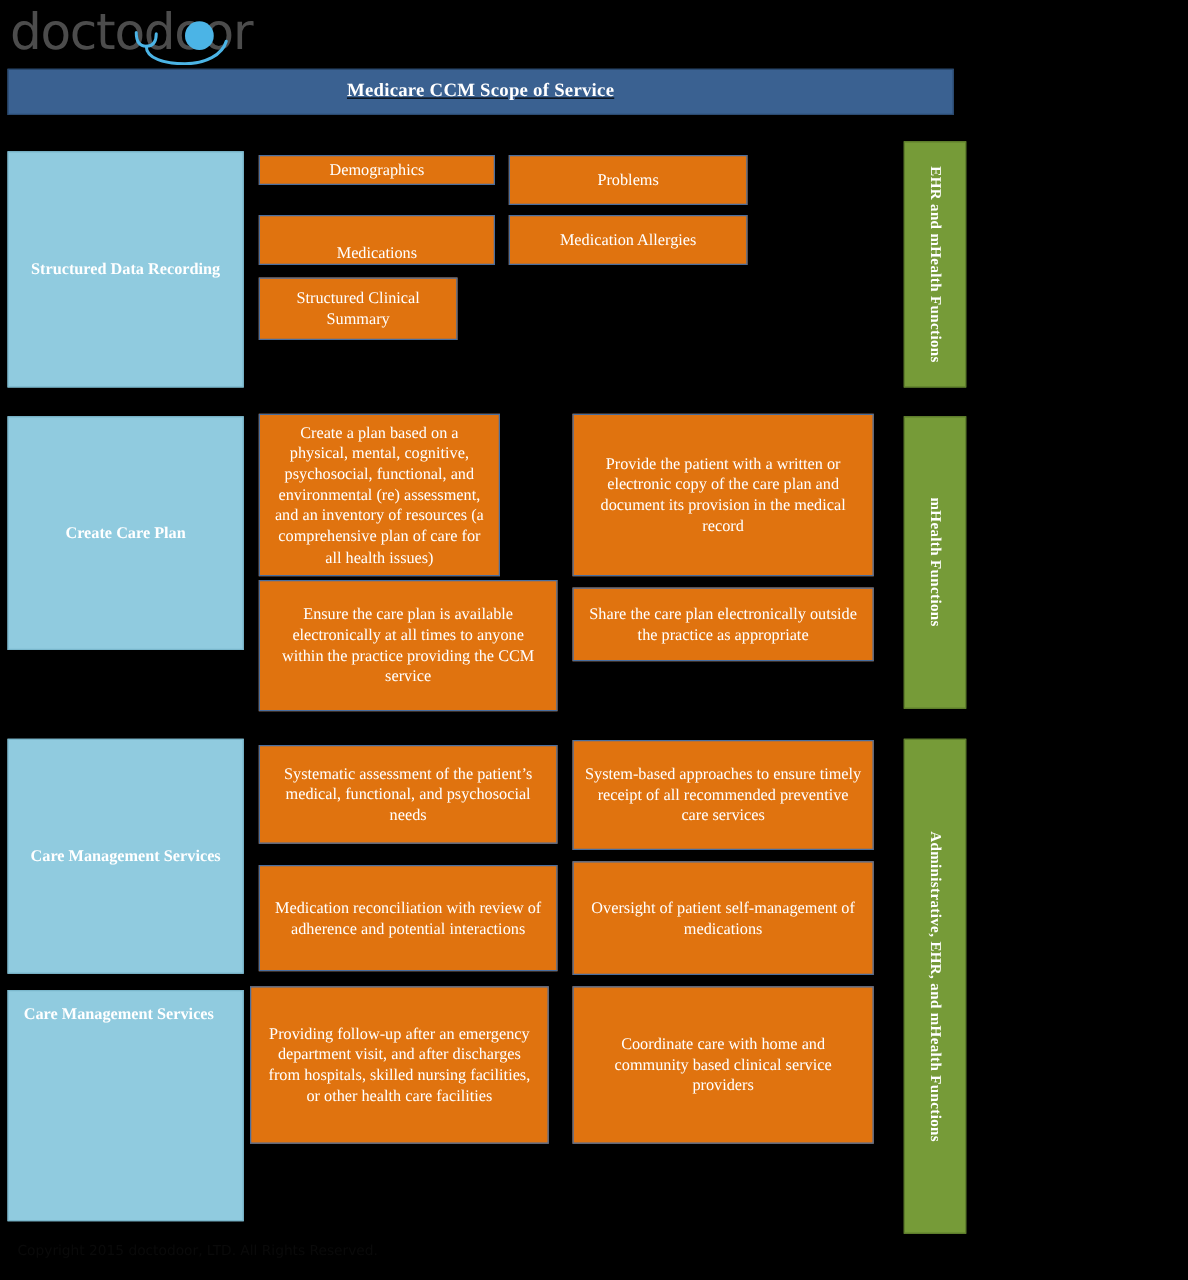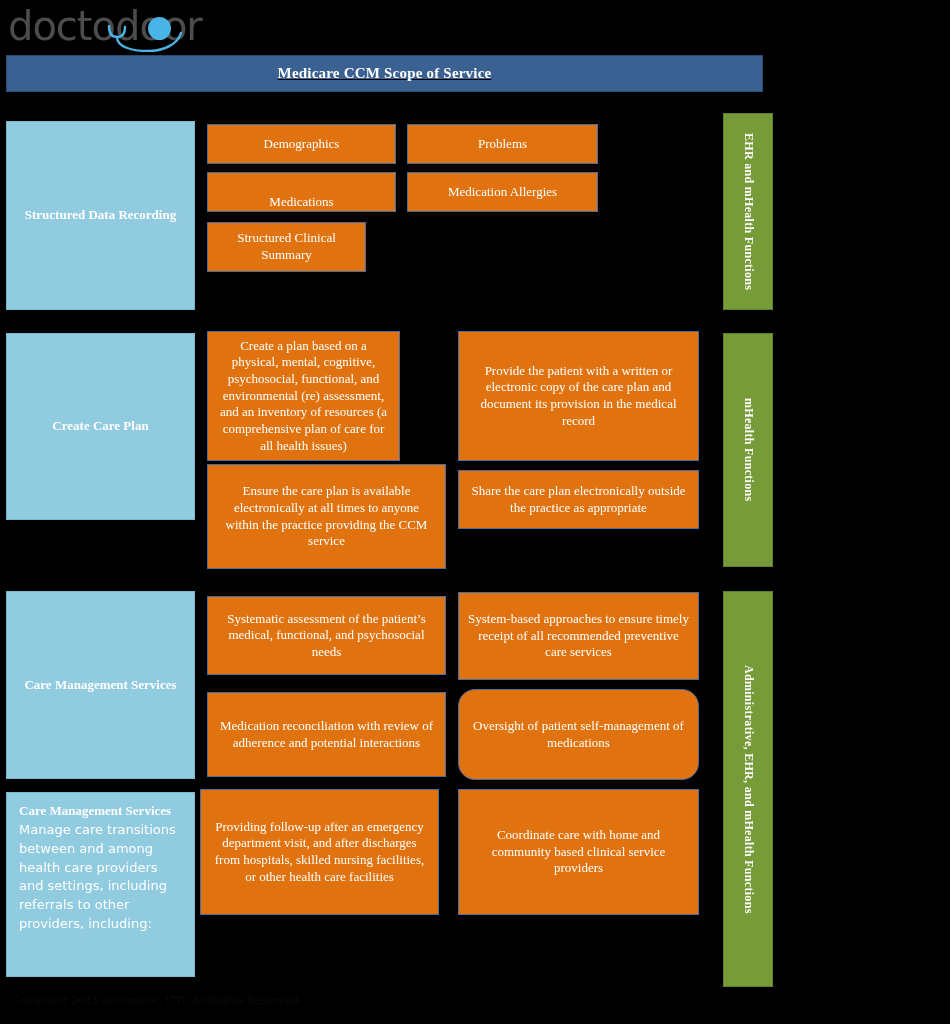--- a/index.html
+++ b/index.html
@@ -176,21 +176,21 @@
 </div>
 
 <div class="title-bar">
   <span class="title-bar-text">Medicare CCM Scope of Service</span>
 </div>
 
 <div class="cat-panel" style="top:121px; width:189px; height:189px;">
   <span class="cat-panel-label">Structured Data Recording</span>
 </div>
 
-<div class="task" style="left:207px; top:124px; width:189px; height:40px;">
+<div class="task" style="left:207px; top:124px; width:189px; height:24px;">
   <span class="task-label">Demographics</span>
 </div>
 <div class="task" style="left:407px; top:124px; width:191px; height:40px;">
   <span class="task-label">Problems</span>
 </div>
 <div class="task" style="left:207px; top:172px; width:189px; height:40px;align-items:flex-end;">
   <span class="task-label">Medications</span>
 </div>
 <div class="task" style="left:407px; top:172px; width:191px; height:40px;">
   <span class="task-label">Medication Allergies</span>
@@ -230,31 +230,30 @@
 
 <div class="task" style="left:207px; top:596px; width:239px; height:79px;">
   <span class="task-label">Systematic assessment of the patient’s medical, functional, and psychosocial needs</span>
 </div>
 <div class="task" style="left:458px; top:592px; width:241px; height:88px;">
   <span class="task-label">System-based approaches to ensure timely receipt of all recommended preventive care services</span>
 </div>
 <div class="task" style="left:207px; top:692px; width:239px; height:85px;">
   <span class="task-label">Medication reconciliation with review of adherence and potential interactions</span>
 </div>
-<div class="task" style="left:458px; top:689px; width:241px; height:91px;border-radius:17px;">
+<div class="task" style="left:458px; top:689px; width:241px; height:91px;">
   <span class="task-label">Oversight of patient self-management of medications</span>
 </div>
 
 <div class="sidebar" style="left:723px; top:591px; width:50px; height:396px;">
   <span class="sidebar-label">Administrative, EHR, and mHealth Functions</span>
 </div>
 
 <div class="cat-panel stacked" style="top:792px; width:189px; height:185px;">
   <div class="cat-head">Care Management Services</div>
-  <div class="cat-body">Manage care transitions between and among health care providers and settings, including referrals to other providers, including:</div>
 </div>
 
 <div class="task" style="left:200px; top:789px; width:239px; height:126px;">
   <span class="task-label">Providing follow-up after an emergency department visit, and after discharges from hospitals, skilled nursing facilities, or other health care facilities</span>
 </div>
 <div class="task" style="left:458px; top:789px; width:241px; height:126px;">
   <span class="task-label">Coordinate care with home and community based clinical service providers</span>
 </div>
 
 <div class="footer">Copyright 2015 doctodoor, LTD. All Rights Reserved.</div>

